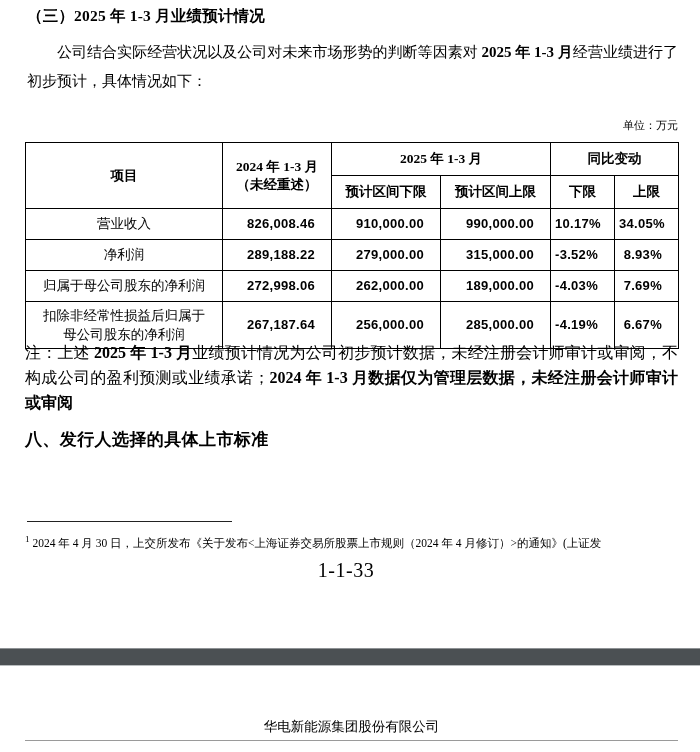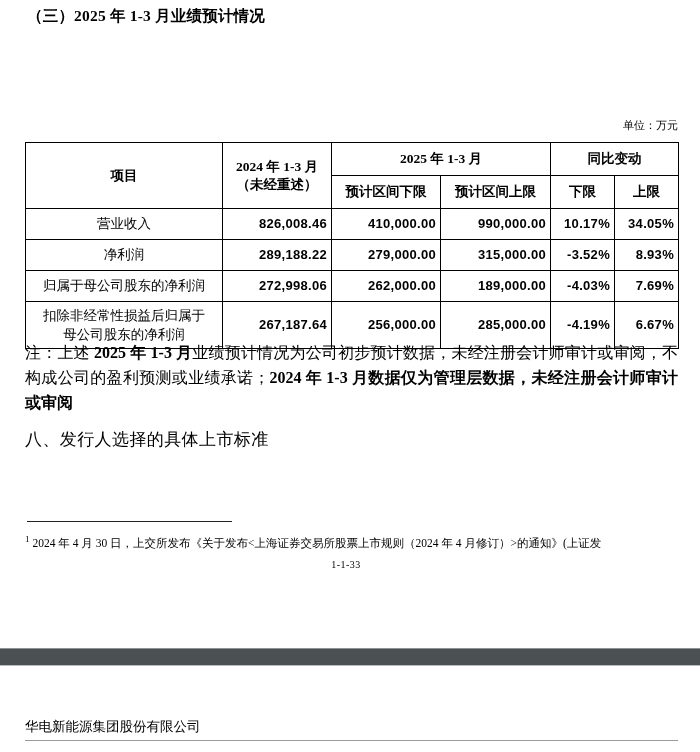--- a/index.html
+++ b/index.html
@@ -72,21 +72,21 @@
     padding: 2px 4px;
     font-weight: bold;
     text-align: center;
     vertical-align: middle;
     line-height: 18px;
   }
   .fin-table th { height: 28px; }
   .fin-table .h-tall { height: 56px; }
   .fin-table td.num {
     text-align: right;
-    padding-right: 4px;
+    padding-right: 16px;
     font-family: "Liberation Sans", "DejaVu Sans", sans-serif;
     font-size: 13px;
     letter-spacing: 0.3px;
   }
   .fin-table td.item {
     text-align: center;
     font-weight: normal;
     font-size: 13.5px;
     height: 26px;
   }
@@ -111,21 +111,21 @@
     text-align: justify;
     text-justify: inter-ideograph;
   }
   .table-note b { font-weight: bold; }
 
   .section-heading {
     position: absolute;
     left: 25px;
     top: 428px;
     font-size: 17px;
-    font-weight: normal;
+    font-weight: bold;
     letter-spacing: 0.4px;
     white-space: nowrap;
   }
 
   #standard-para { top: 470px; }
 
   .sup {
     font-size: 0.68em;
     vertical-align: super;
     font-weight: bold;
@@ -154,21 +154,21 @@
     font-size: 0.8em;
     vertical-align: super;
   }
 
   .page-number {
     position: absolute;
     left: 0;
     right: 8px;
     top: 559px;
     text-align: center;
-    font-size: 10px;
+    font-size: 20px;
     letter-spacing: 0.5px;
   }
 
   
   .page-gap {
     position: absolute;
     left: 0;
     top: 648px;
     width: 700px;
     height: 18px;
@@ -186,36 +186,37 @@
     width: 700px;
     height: 86px;
     background: #ffffff;
   }
   .run-head {
     position: absolute;
     left: 25px;
     right: 22px;
     top: 52px;
     display: flex;
-    justify-content: flex-start;
+    justify-content: center;
     align-items: flex-end;
     font-size: 13.5px;
     padding-bottom: 4px;
     border-bottom: 1px solid #9a9a9a;
     box-sizing: border-box;
   }
   .run-head span { white-space: nowrap; }
 </style>
 </head>
 <body>
 
 <div class="page">
 
   <div class="sub-heading">（三）2025 年 1-3 月业绩预计情况</div>
 
+  <div class="body-para" id="intro-para"><span class="ind"></span>公司结合实际经营状况以及公司对未来市场形势的判断等因素对 <b>2025 年 1-3 月</b>经营业绩进行了初步预计，具体情况如下：</div>
 
   <div class="unit-label">单位：万元</div>
 
   <table class="fin-table">
     <colgroup>
       <col class="c1">
         <col class="c2">
         <col class="c3">
       <col class="c4">
         <col class="c5">
@@ -235,21 +236,21 @@
         <th>预计区间下限</th>
         <th>预计区间上限</th>
         <th>下限</th>
         <th>上限</th>
       </tr>
     </thead>
     <tbody>
         <tr>
           <td class="item">营业收入</td>
           <td class="num">826,008.46</td>
-          <td class="num">410,000.00</td>
+          <td class="num">910,000.00</td>
           <td class="num">990,000.00</td>
           <td class="num">10.17%</td>
           <td class="num">34.05%</td>
         </tr>
         <tr>
           <td class="item">净利润</td>
           <td class="num">289,188.22</td>
           <td class="num">279,000.00</td>
           <td class="num">315,000.00</td>
           <td class="num">-3.52%</td>

